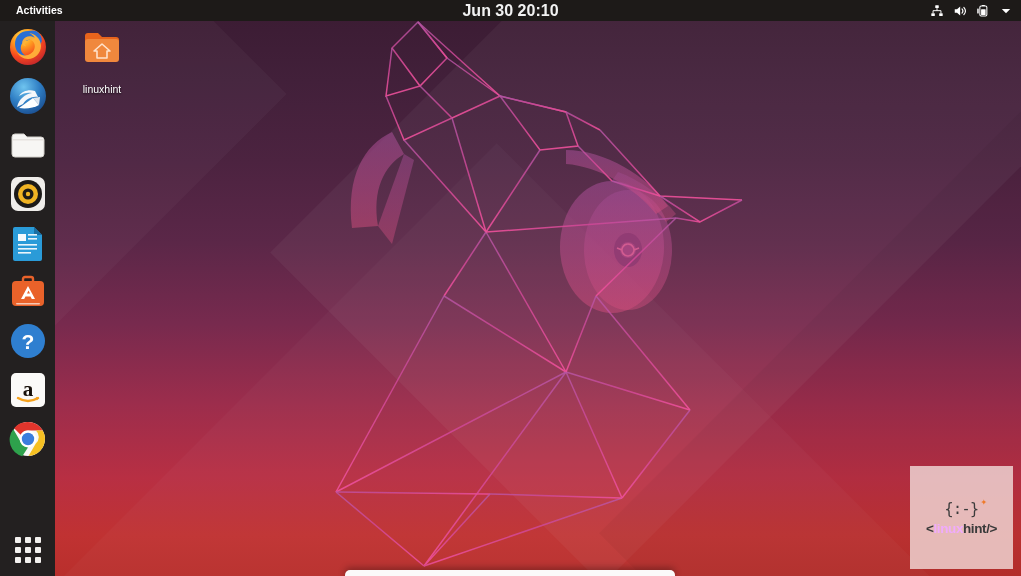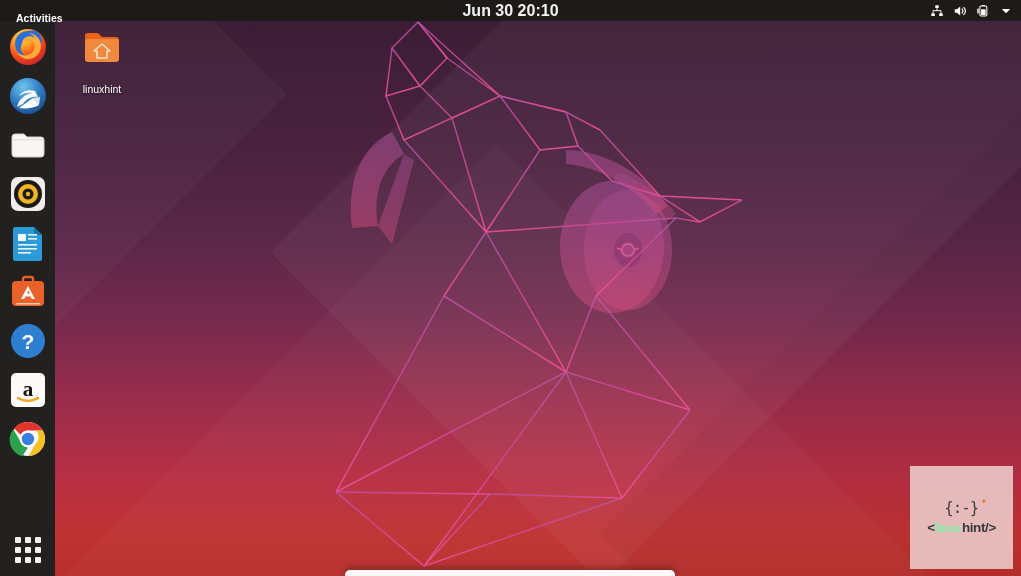--- a/index.html
+++ b/index.html
@@ -85,21 +85,21 @@
     color: #ffffff;
     font-size: 10.5px;
     font-weight: bold;
     z-index: 40;
   }
   #activities {
     position: absolute;
     left: 10px; top: 0;
     height: 21px;
     line-height: 21px;
-    padding: 8px 6px;
+    padding: 0 6px;
     font-size: 10.5px;
     font-weight: bold;
     color: #ffffff;
     border-radius: 3px;
     cursor: pointer;
   }
   #clock {
     position: absolute;
     left: 0; top: 0;
     width: 1021px;
@@ -215,21 +215,21 @@
     color: #ef7a2a;
     font-size: 11px;
   }
   #watermark .wm-text {
     font-size: 13.5px;
     font-weight: bold;
     letter-spacing: -0.4px;
     white-space: nowrap;
   }
   #watermark .wm-text .br { color: #3a3a3a; }
-  #watermark .wm-text .lin { color: #86efac; font-family: Liberation Serif, serif; }
+  #watermark .wm-text .lin { color: #f0abfc; }
   #watermark .wm-text .hint { color: #3a3a3a; text-align: center; }
 
   
   #peek-window {
     position: absolute;
     left: 345px;
     top: 570px;
     width: 330px;
     height: 8px;
     background: #fbfafa;

